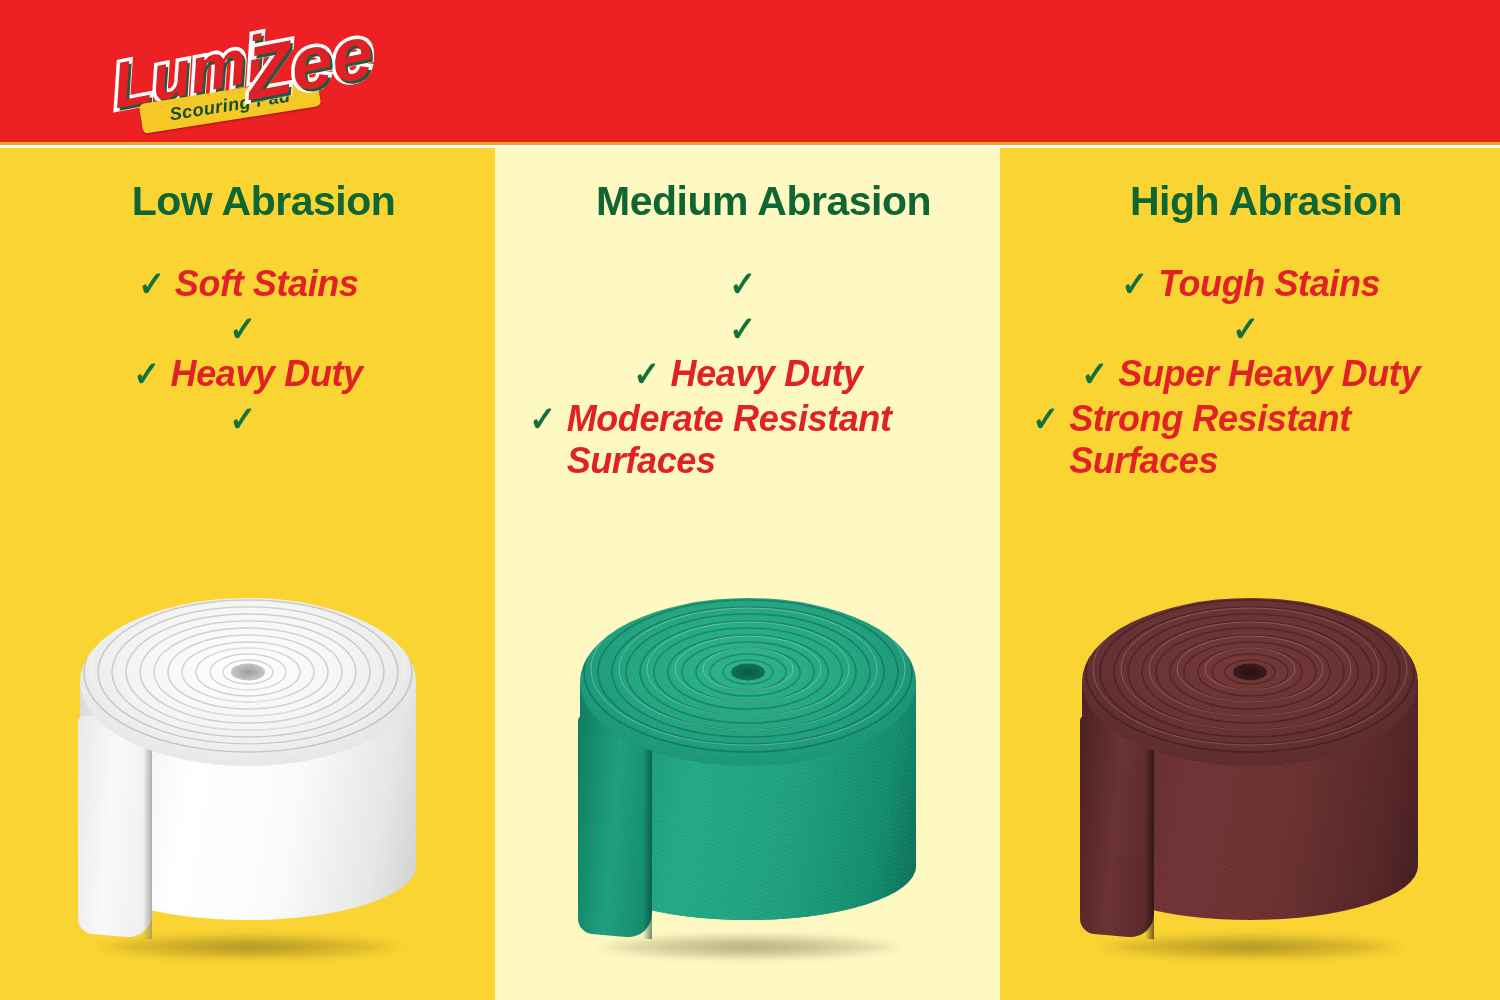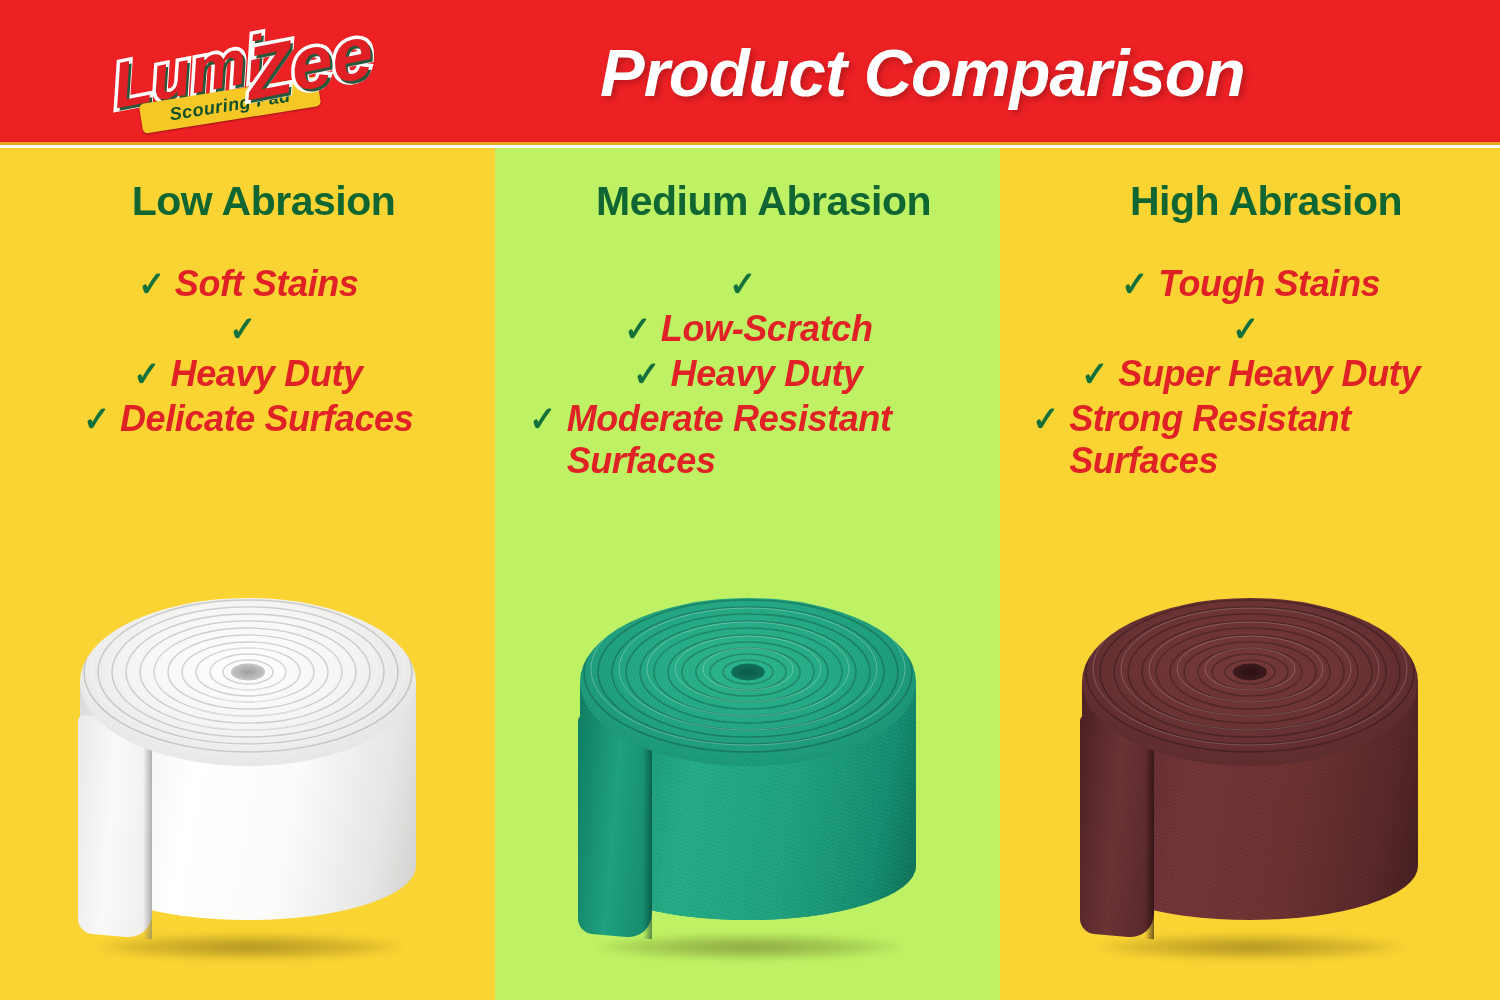--- a/index.html
+++ b/index.html
@@ -117,21 +117,21 @@
     width: 1500px;
     height: 852px;
     display: flex;
   }
   .col {
     position: relative;
     height: 852px;
     overflow: hidden;
   }
   .col.c0 { width: 495px; background: #FAD433; }
-  .col.c1 { width: 505px; background: #bef264; }
+  .col.c1 { width: 505px; background: #fef9c3; }
   .col.c2 { width: 500px; background: #FAD433; }
 
   .col-title {
     position: absolute;
     left: 0; top: 30px;
     width: 100%;
     text-align: center;
     font-size: 41px;
     font-weight: bold;
     color: #106632;
@@ -305,21 +305,20 @@
     <div class="logo">
       <div class="logo-wordmark">
         <div class="logo-lumi">Lumi</div>
         <div class="logo-zee">Zee</div>
         <div class="logo-banner">
           <div class="logo-banner-text">Scouring Pad</div>
         </div>
       </div>
     </div>
 
-    <div class="page-title">Product Comparison</div>
   </div>
 
   <div class="columns">
 
     <div class="col c0">
       <div class="col-title">Low Abrasion</div>
 
       <ul class="feature-list">
         <li class="feature-item">
           <span class="check-icon">✓</span>
@@ -327,21 +326,20 @@
         </li>
         <li class="feature-item">
           <span class="check-icon">✓</span>
         </li>
         <li class="feature-item">
           <span class="check-icon">✓</span>
           <span class="feature-text">Heavy Duty</span>
         </li>
         <li class="feature-item">
           <span class="check-icon">✓</span>
-          <span class="feature-text">Delicate Surfaces</span>
         </li>
       </ul>
 
       <div class="product-wrap">
         <div class="roll p-white">
           <div class="roll-shadow"></div>
           <div class="roll-body">
             <div class="roll-body-fill"></div>
             <div class="tex"></div>
           </div>
@@ -382,21 +380,20 @@
 
     <div class="col c1">
       <div class="col-title">Medium Abrasion</div>
 
       <ul class="feature-list">
         <li class="feature-item">
           <span class="check-icon">✓</span>
         </li>
         <li class="feature-item">
           <span class="check-icon">✓</span>
-          <span class="feature-text">Low-Scratch</span>
         </li>
         <li class="feature-item">
           <span class="check-icon">✓</span>
           <span class="feature-text">Heavy Duty</span>
         </li>
         <li class="feature-item">
           <span class="check-icon">✓</span>
           <span class="feature-text">Moderate Resistant Surfaces</span>
         </li>
       </ul>

